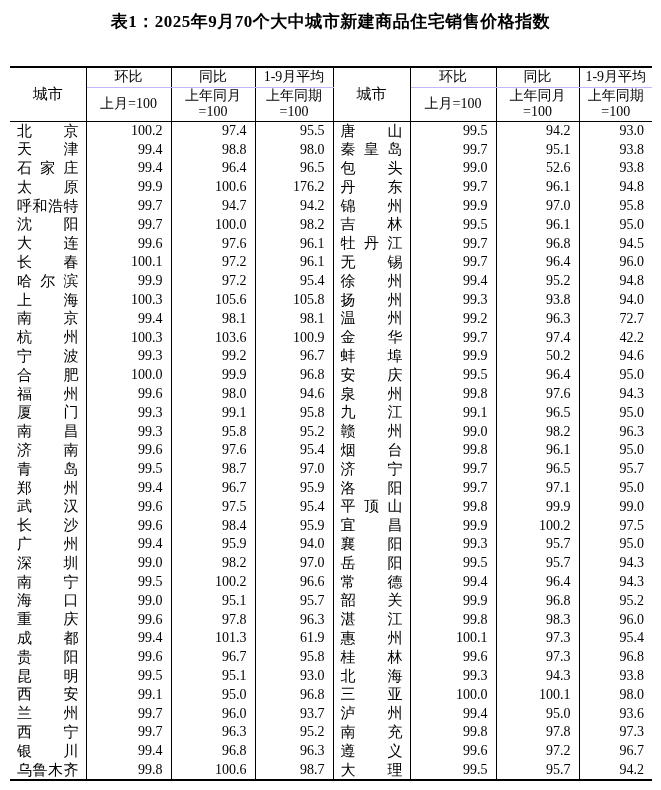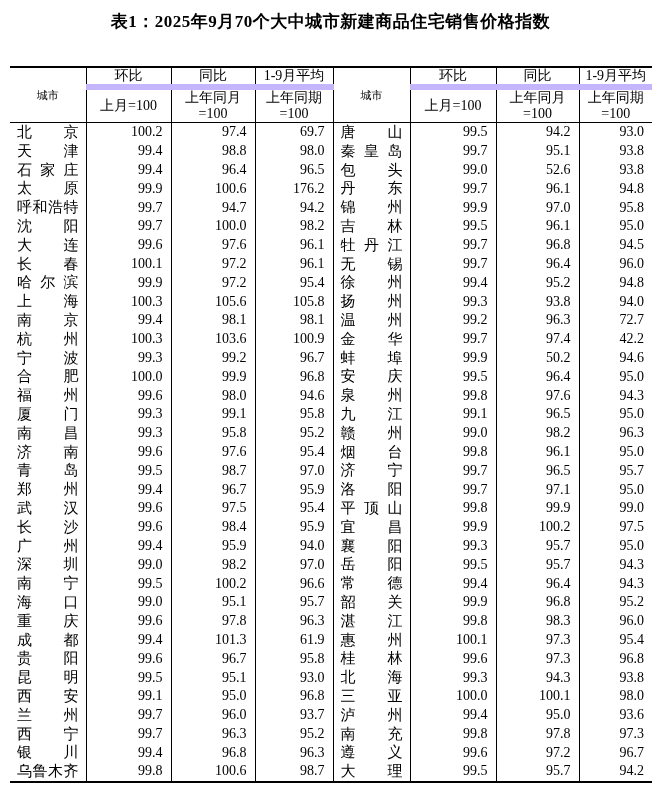--- a/index.html
+++ b/index.html
@@ -28,22 +28,22 @@
   th, td { padding: 0; font-weight: normal; }
   .bR { border-right: 1px solid #000; }
   thead th {
     font-size: 14px;
     text-align: center;
     vertical-align: middle;
     line-height: 16px;
   }
   tr.hrow1 th { height: 20px; }
   tr.hrow2 th { height: 34px; }
-  th.top-h { border-bottom: 6px solid #c4b5fd; }
-  th.city-h { font-size: 11px; }
+  th.top-h { border-bottom: 1px solid #c4b5fd; }
+  th.city-h { font-size: 15px; }
   tbody td { height: 18.8px; vertical-align: middle; }
   td.num {
     text-align: right;
     padding-right: 8px;
     font-size: 14px;
   }
   td.city { vertical-align: middle; }
   td.city .cname {
     display: flex;
     justify-content: space-between;
@@ -104,21 +104,21 @@
   <tbody>
       <tr>
     <td class="city bR">
           <div class="cname">
             <span>北</span>
             <span>京</span>
           </div>
         </td>
     <td class="num bR">100.2</td>
     <td class="num bR">97.4</td>
-    <td class="num bR">69.7</td>
+    <td class="num bR">95.5</td>
     <td class="city bR">
           <div class="cname">
             <span>唐</span>
             <span>山</span>
           </div>
         </td>
     <td class="num bR">99.5</td>
     <td class="num bR">94.2</td>
     <td class="num">93.0</td>
   </tr>

